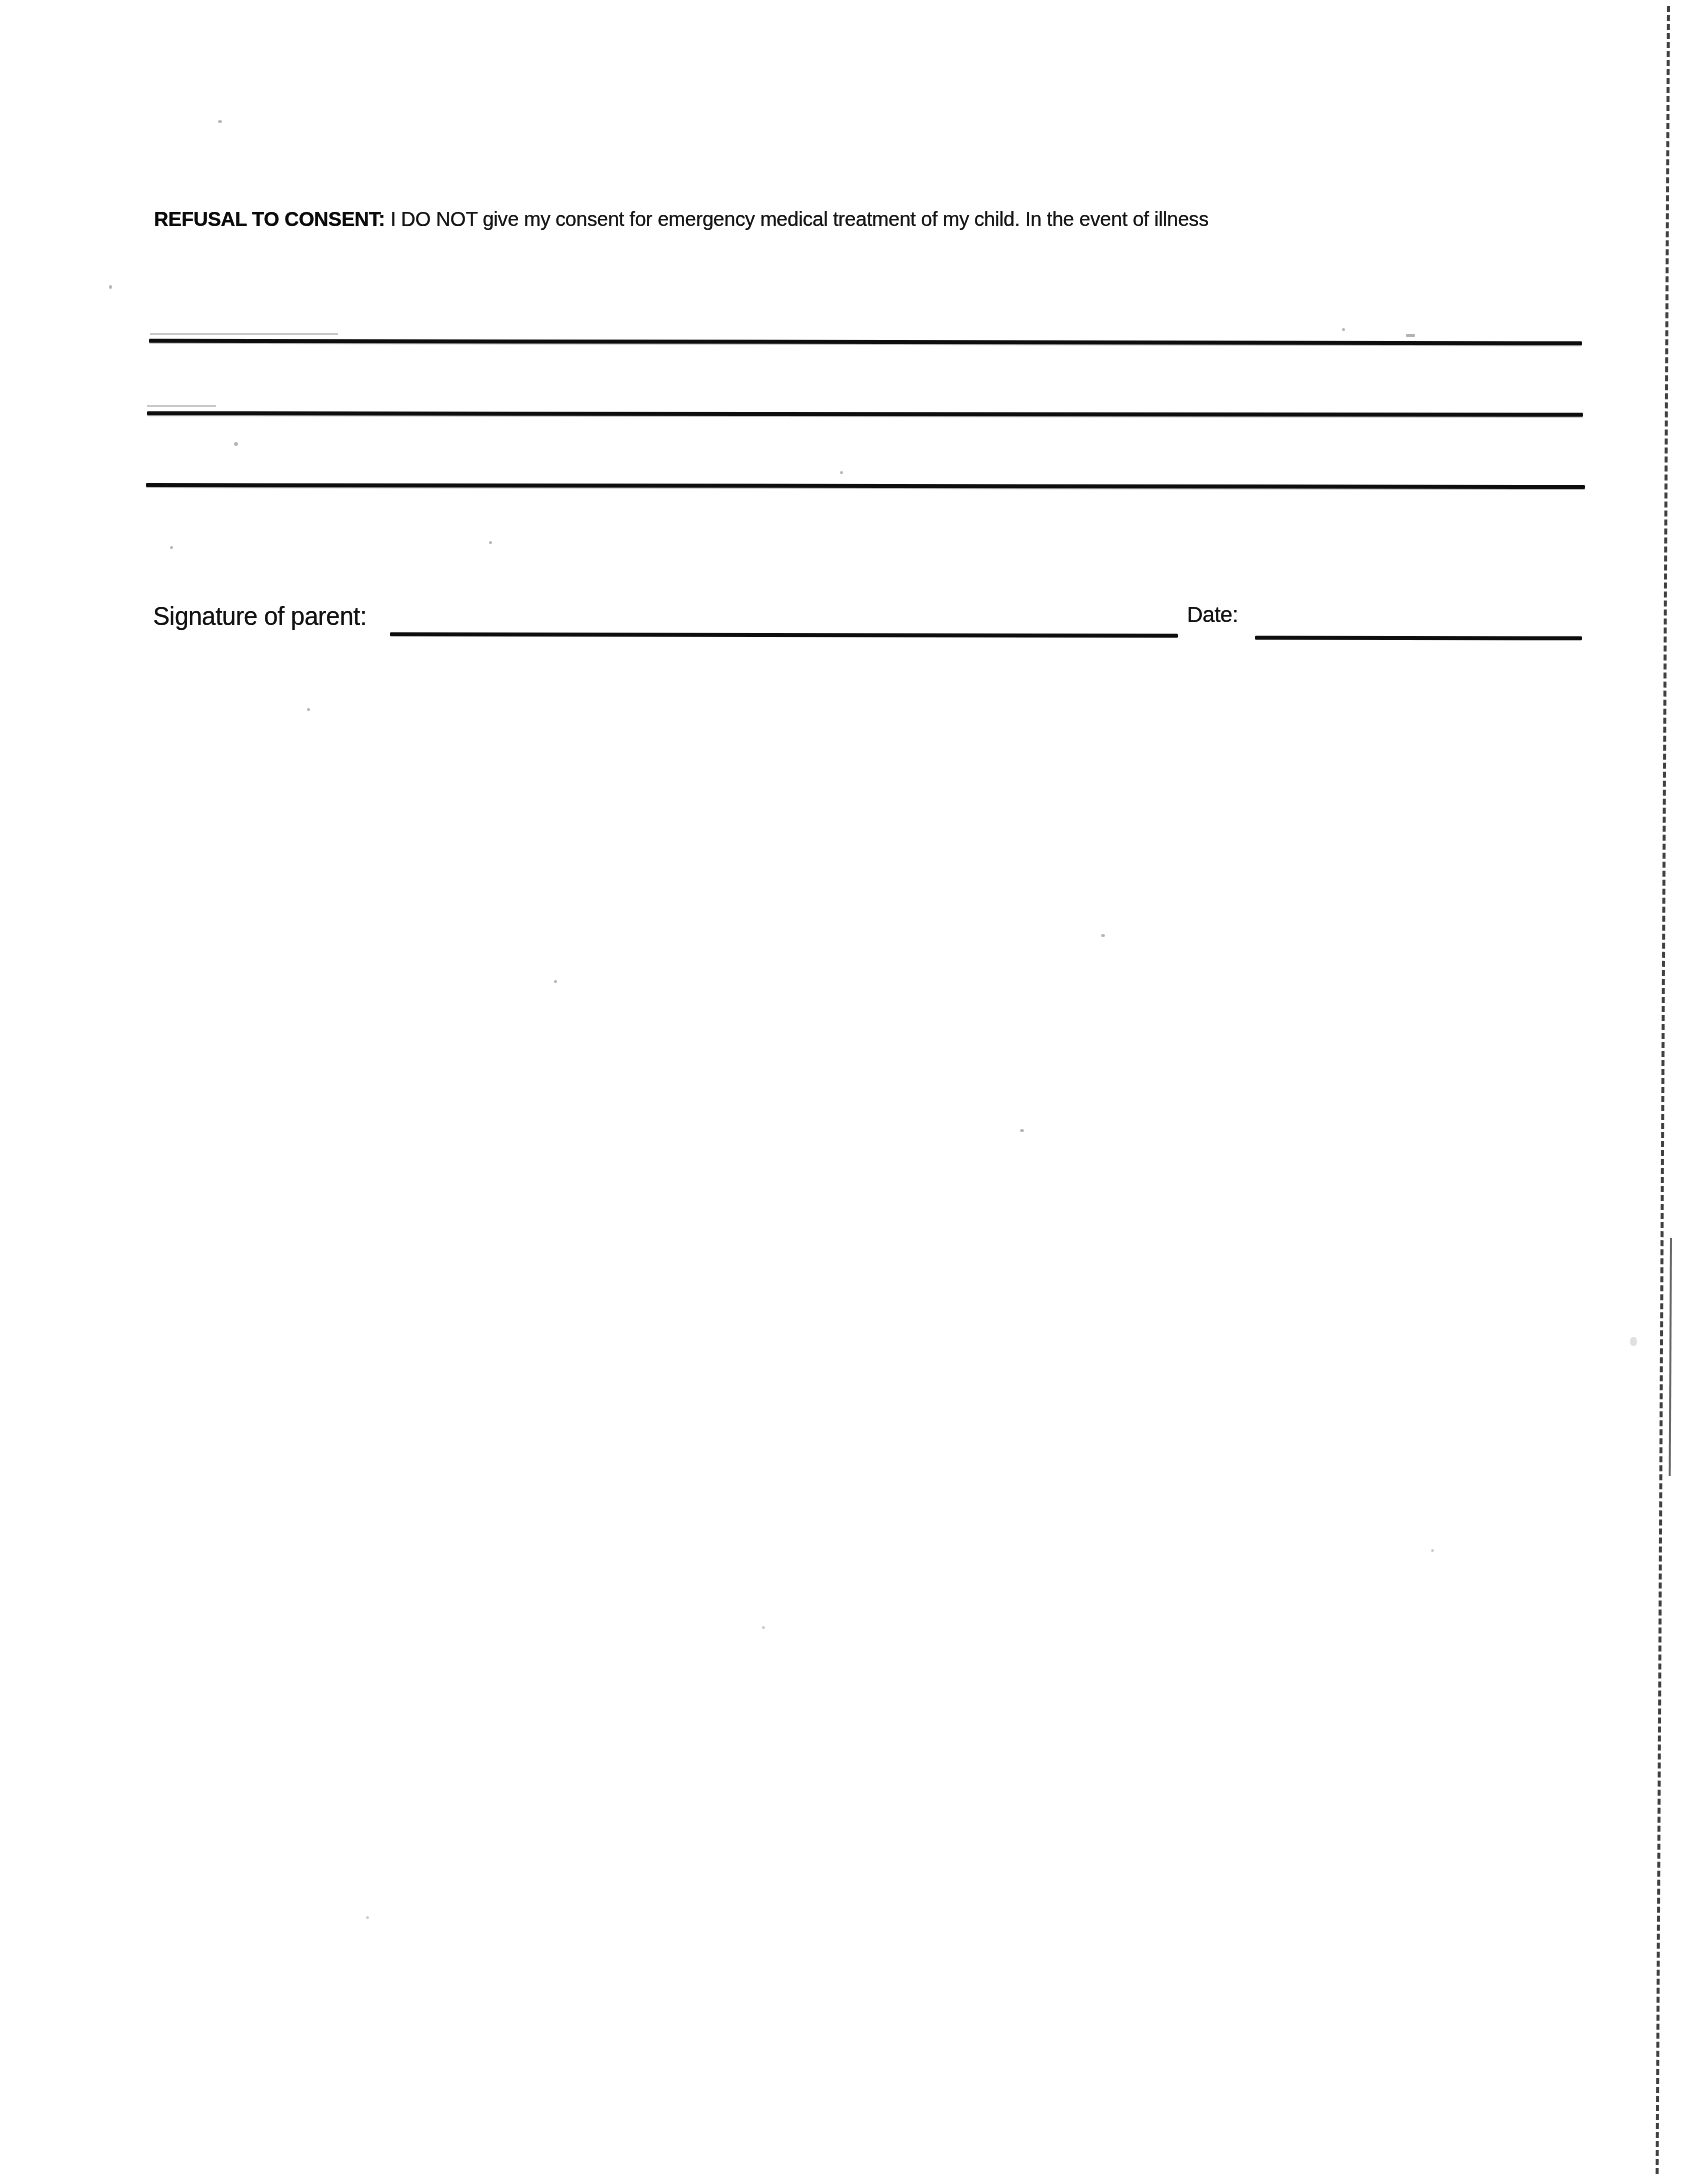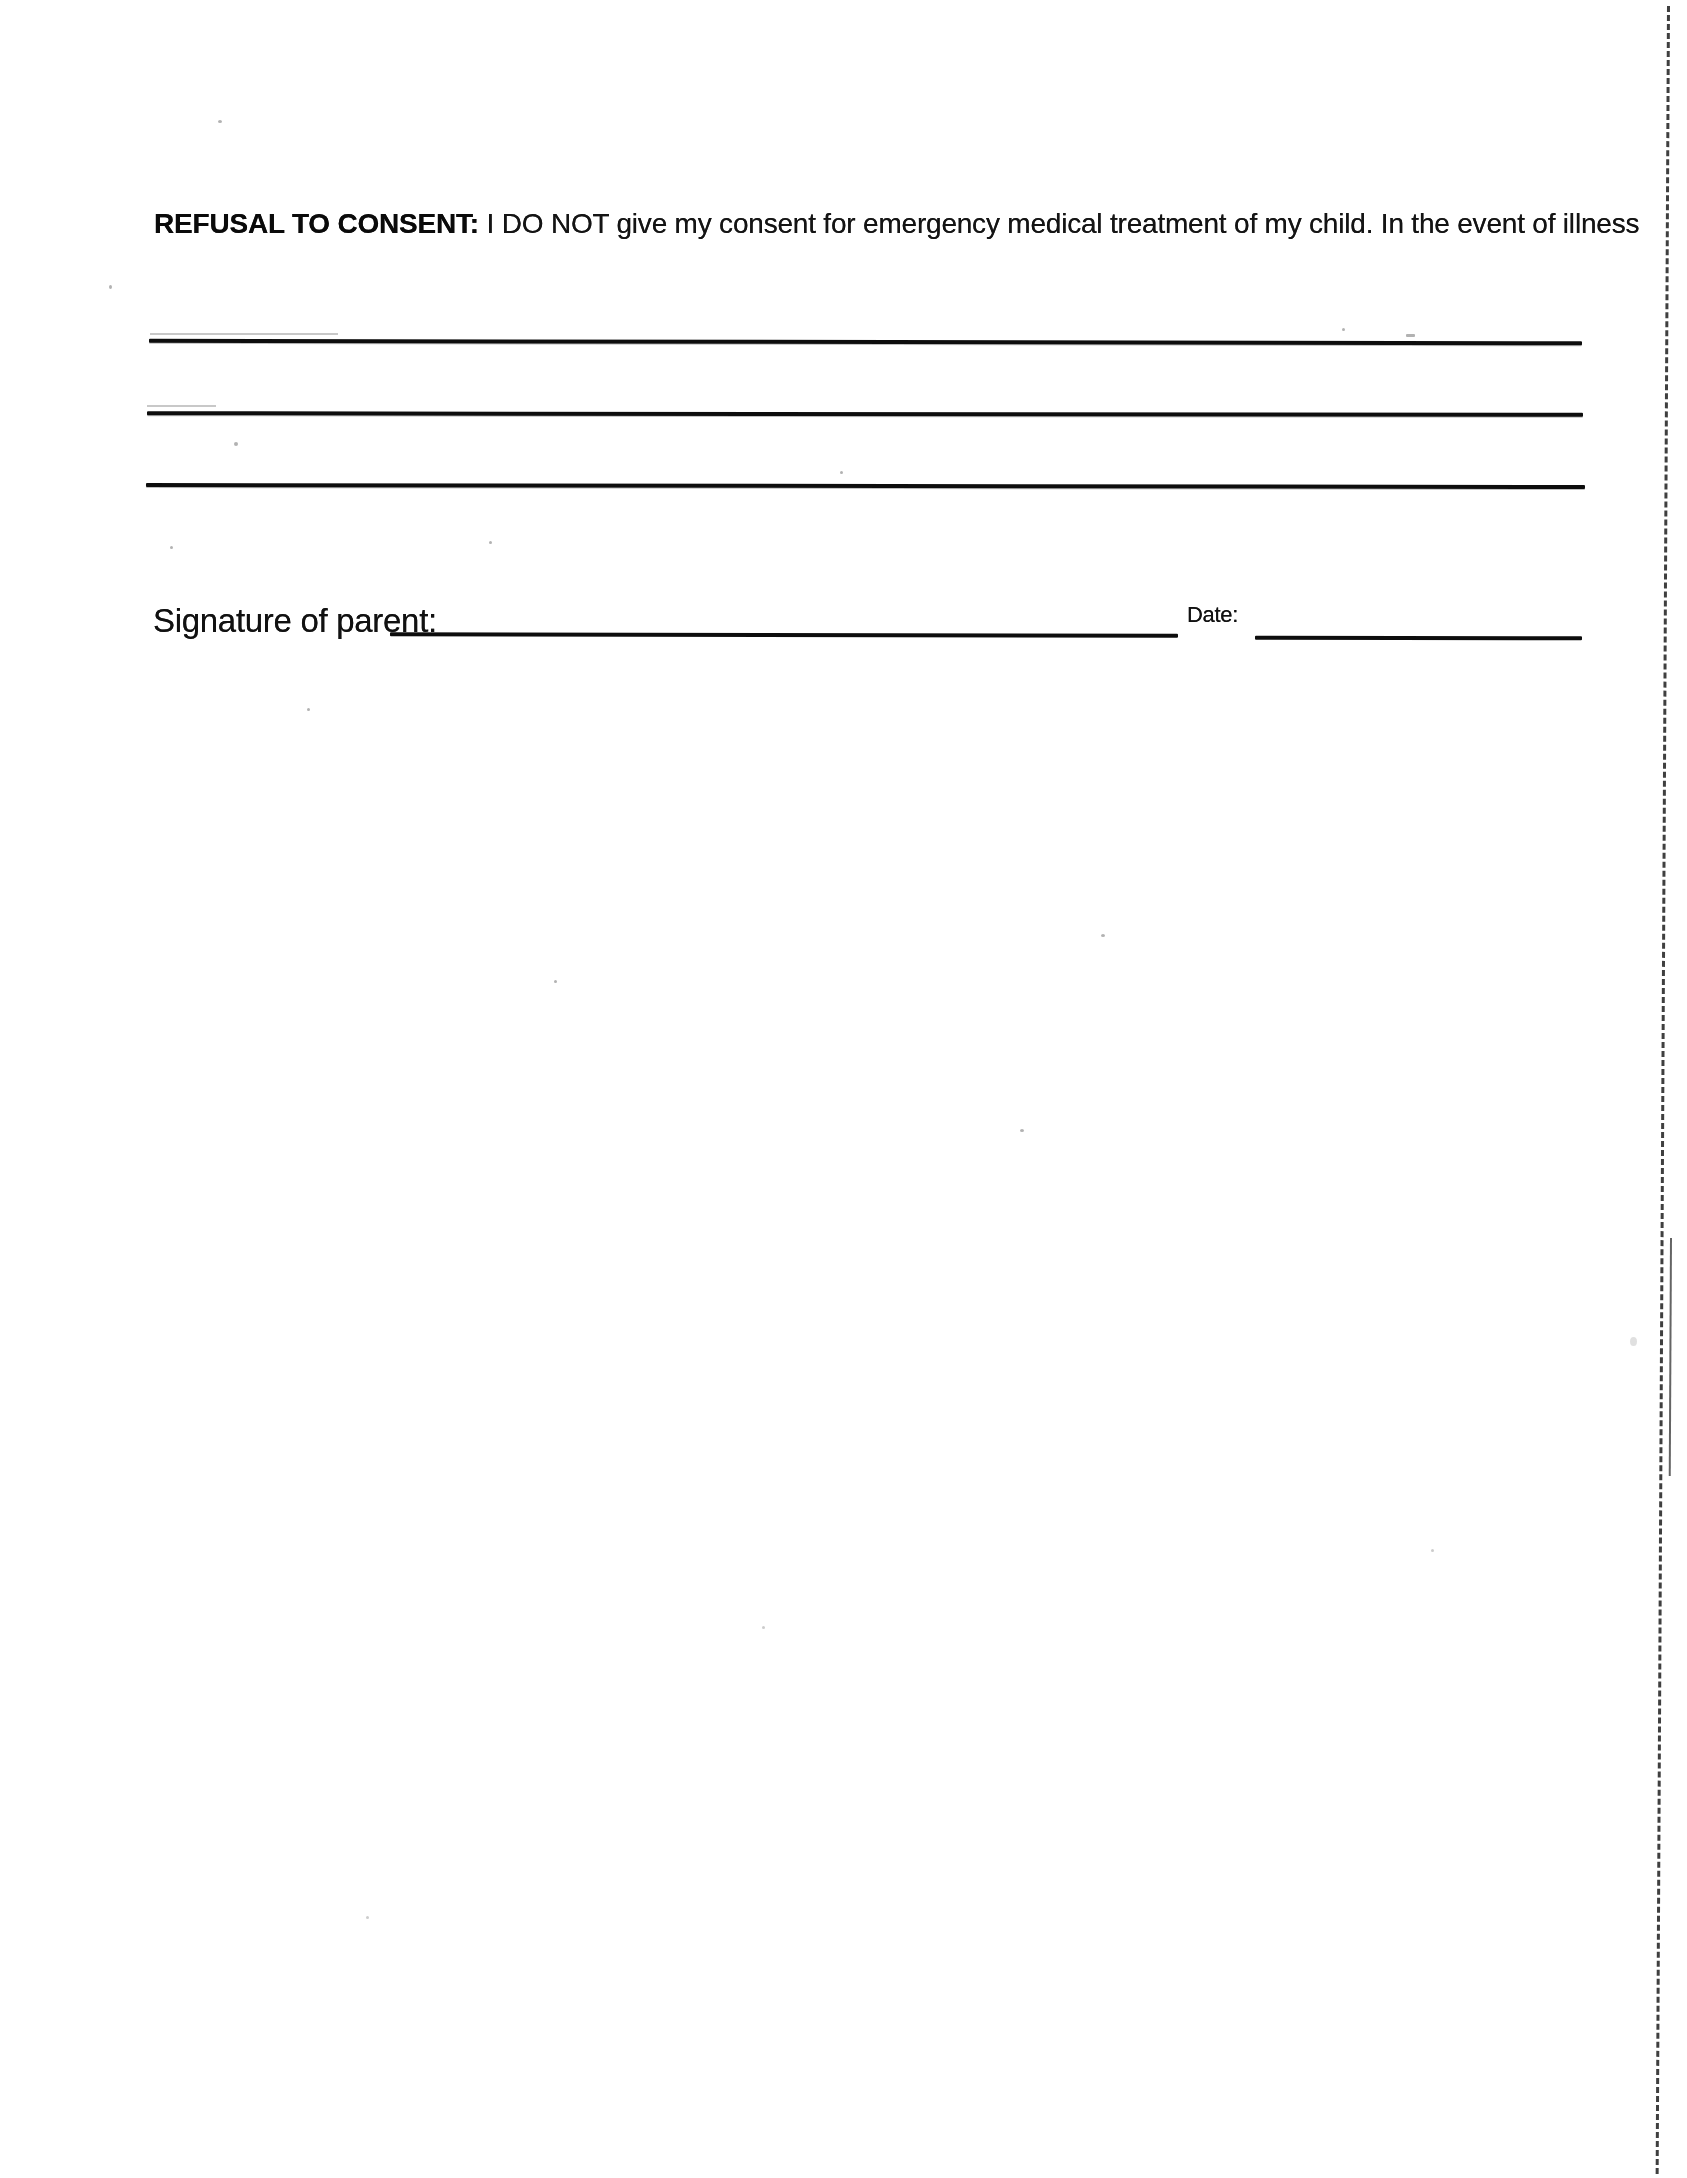--- a/index.html
+++ b/index.html
@@ -13,21 +13,21 @@
     height: 2178px;
     background: #ffffff;
     overflow: hidden;
     font-family: "Liberation Sans", sans-serif;
     color: #131313;
   }
   
   .para-line {
     position: absolute;
     white-space: nowrap;
-    font-size: 28px;
+    font-size: 20px;
     letter-spacing: -0.2px;
     color: #141414;
     text-shadow: 0 0 0.6px #333;
   }
   .para-line-1 { left: 154px; top: 208px; }
   .para-line-2 { left: 117px; top: 253px; }
   .para-heading { font-weight: 700; color: #0a0a0a; }
   
   .rule {
     position: absolute;
@@ -45,21 +45,21 @@
     background: #9a9a9a;
     opacity: 0.55;
   }
   .ghost-1 { left: 150px; top: 333px; width: 188px; }
   .ghost-2 { left: 147px; top: 405px; width: 69px; }
   
   .sig-label {
     position: absolute;
     left: 153px;
     top: 602px;
-    font-size: 33px;
+    font-size: 25px;
     letter-spacing: -0.3px;
     white-space: nowrap;
     color: #111111;
     text-shadow: 0 0 0.6px #333;
   }
   .date-label {
     position: absolute;
     left: 1187px;
     top: 602px;
     font-size: 22px;

